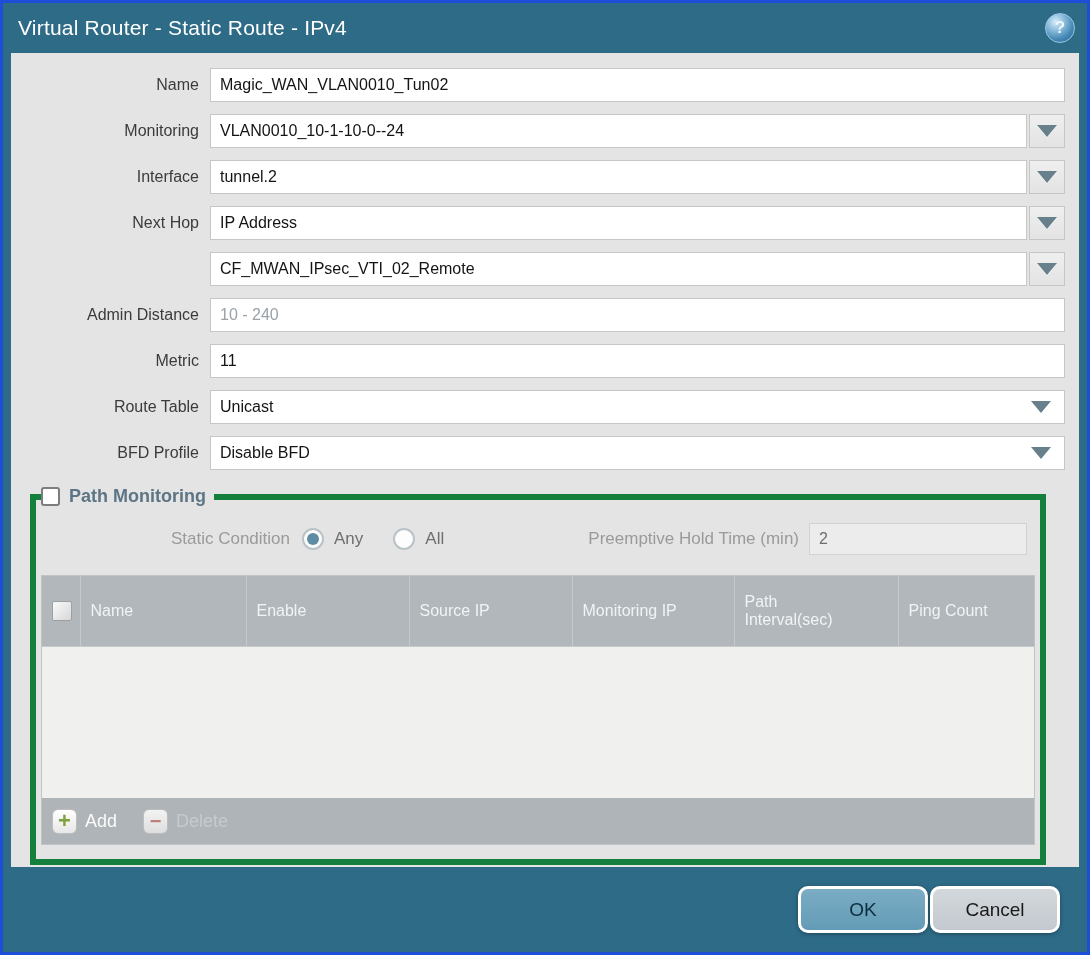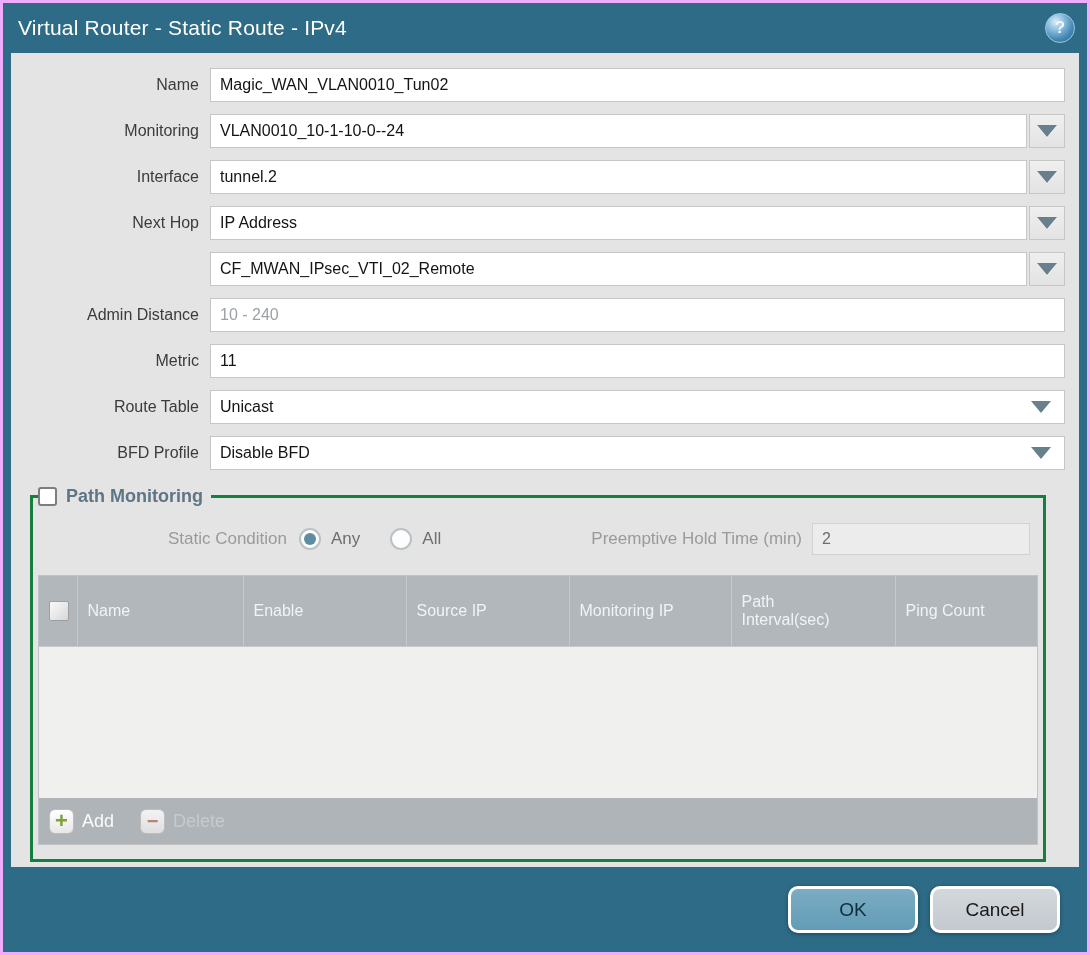--- a/index.html
+++ b/index.html
@@ -1,17 +1,17 @@
 <!DOCTYPE html>
 <html><head>
 <meta charset="utf-8">
 <style>
   html,body{margin:0;padding:0;background:#202020;}
   *{box-sizing:border-box;font-family:"Liberation Sans",sans-serif;}
-  .stage{position:relative;width:1090px;height:955px;background:#f0abfc;overflow:hidden;}
+  .stage{position:relative;width:1090px;height:955px;background:#1d4ed8;overflow:hidden;}
   .frame{position:absolute;inset:3px;background:#2e6b87;}
   
   .titlebar{position:absolute;top:0;left:0;right:0;height:50px;display:flex;align-items:center;
             padding:0 12px 0 15px;}
   .title{color:#ffffff;font-size:21px;letter-spacing:.2px;}
   .help{margin-left:auto;width:30px;height:30px;border-radius:50%;
         background:radial-gradient(circle at 35% 28%,#d9edf9 0%,#8fc0de 30%,#4486b4 65%,#2a648f 100%);
         border:1px solid #9cc8e2;display:flex;align-items:center;justify-content:center;
         color:#eef7fd;font-weight:bold;font-size:17px;cursor:pointer;}
   
@@ -22,21 +22,21 @@
   .ctl{flex:1;display:flex;align-items:stretch;position:relative;}
   .tinput{flex:1;height:34px;border:1px solid #c6c6c6;background:#fff;color:#141414;
           font-size:16px;padding:0 9px;min-width:0;outline:none;}
   .tinput::placeholder{color:#9aa2a8;}
   .dd-btn{width:36px;height:34px;margin-left:2px;background:linear-gradient(#efefef,#e3e3e3);
           border:1px solid #c6c6c6;display:flex;align-items:center;justify-content:center;cursor:pointer;}
   .tri{width:0;height:0;border-left:10px solid transparent;border-right:10px solid transparent;
        border-top:12px solid #68808c;filter:drop-shadow(0 1px 0 rgba(255,255,255,.6));}
   .tri-inline{position:absolute;right:14px;top:11px;}
   
-  fieldset.pm{margin:16px 19px 0 19px;border:3px solid #15803d;padding:0 5px 14px 5px;}
+  fieldset.pm{margin:16px 19px 0 19px;border:6px solid #15803d;padding:0 5px 14px 5px;}
   fieldset.pm legend{display:flex;align-items:center;gap:9px;padding:0 8px 0 0;margin-left:0;}
   .pm-title{color:#5d7585;font-weight:bold;font-size:18px;}
   .cbx{width:19px;height:19px;background:#fff;border:2px solid #7d7d7d;border-radius:3px;cursor:pointer;}
   .pm-row{display:flex;align-items:center;margin:16px 0 20px 0;}
   .fc-lbl{width:261px;flex:none;text-align:right;padding-right:12px;color:#9a9a9a;font-size:17px;}
   .radio-group{display:flex;align-items:flex-end;gap:30px;}
   .radio-opt{display:flex;align-items:center;gap:10px;cursor:pointer;}
   .radio{width:22px;height:22px;border-radius:50%;border:2px solid #b9c2c6;background:#fdfdfd;
          display:flex;align-items:center;justify-content:center;}
   .radio .dot{width:12px;height:12px;border-radius:50%;background:transparent;}
@@ -63,21 +63,21 @@
   .act-icon{width:25px;height:25px;border-radius:6px;border:1px solid #bdbdbd;
             background:linear-gradient(#ffffff,#e7e7e7);display:flex;align-items:center;
             justify-content:center;font-weight:bold;}
   .act-add .act-icon{color:#7fa33c;font-size:22px;line-height:1;}
   .act-add .act-lbl{color:#fbfbfb;font-size:18px;}
   .act-del{cursor:default;}
   .act-del .act-icon{background:linear-gradient(#f3f3f3,#dedede);color:#bd8077;font-size:20px;line-height:1;}
   .act-del .act-lbl{color:#c6cacd;font-size:18px;}
   
   .footer{position:absolute;left:0;right:0;bottom:0;height:85px;display:flex;align-items:center;
-          justify-content:flex-end;gap:12px;padding-right:27px;}
+          justify-content:flex-end;gap:2px;padding-right:27px;}
   .btn{width:130px;height:47px;border-radius:10px;border:3px solid #ffffff;font-size:19px;
        cursor:pointer;box-shadow:0 1px 4px rgba(0,0,0,.35);}
   .btn-ok{background:linear-gradient(#7badc4,#639bb6);color:#0f2e3d;}
   .btn-cancel{background:linear-gradient(#d3d8dc,#c3c9cf);color:#1a1a1a;}
 </style>
 </head>
 <body>
 
 <div class="stage">
   <div class="frame">

